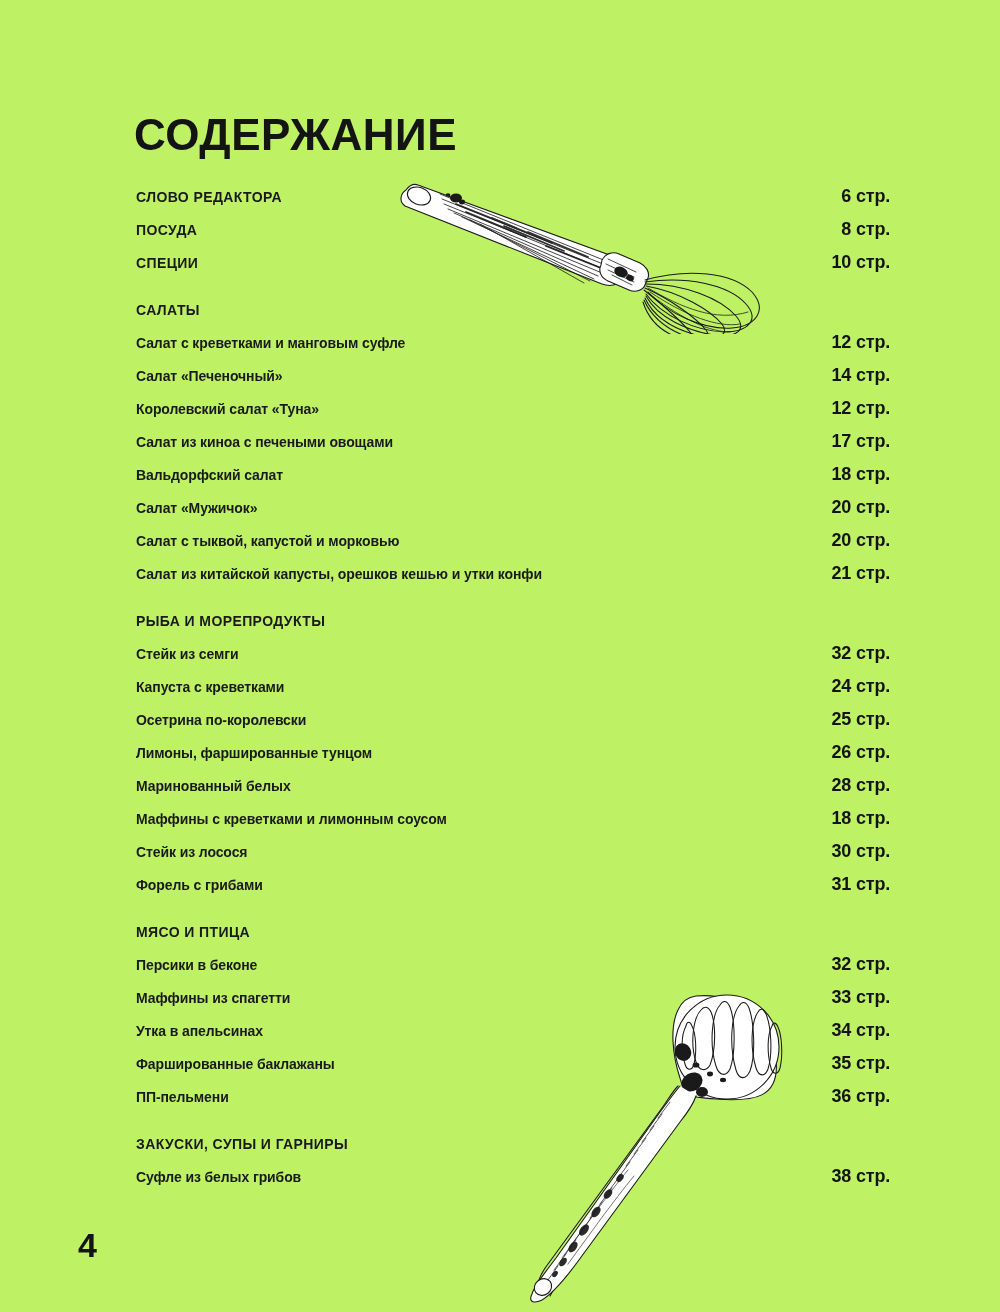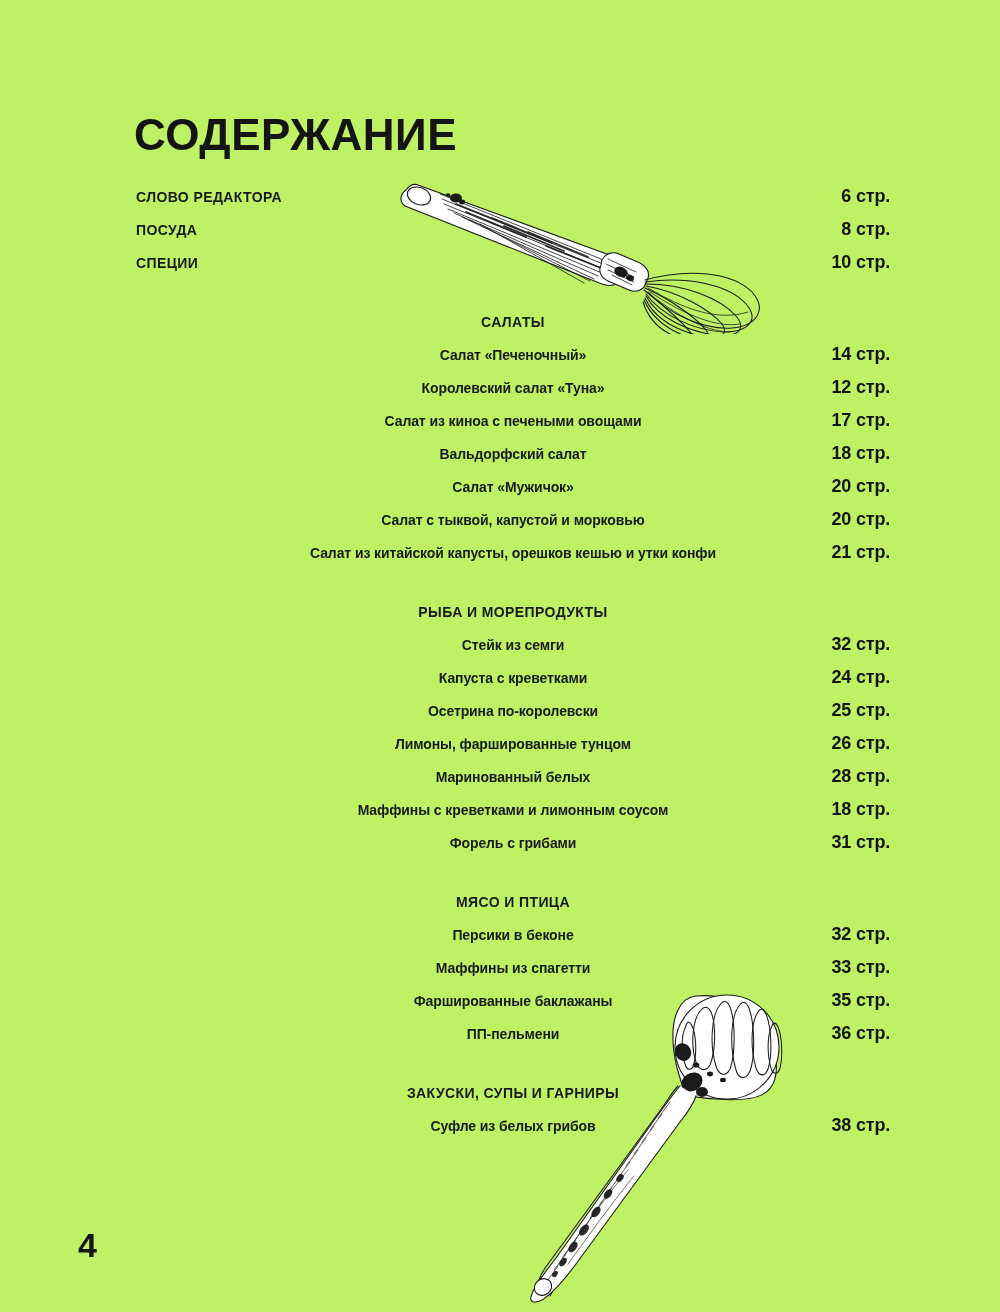--- a/index.html
+++ b/index.html
@@ -38,22 +38,21 @@
     position: absolute;
     left: 136px;
     top: 180px;
     width: 754px;
   }
 
   .toc-group {
     margin: 0;
   }
   .toc-group.gap {
-    margin-top: 26px;
-    text-align: center;
+    margin-top: 14px;
   }
 
   .toc-row {
     position: relative;
     height: 33px;
     line-height: 33px;
     white-space: nowrap;
   }
   .row-label {
     font-size: 14px;
@@ -112,42 +111,45 @@
   <div class="toc-title">СОДЕРЖАНИЕ</div>
 
   <div class="toc-body">
       <div class="toc-group">
         <div class="toc-row section"><span class="row-label">СЛОВО РЕДАКТОРА</span><span class="row-page">6 стр.</span></div>
         <div class="toc-row section"><span class="row-label">ПОСУДА</span><span class="row-page">8 стр.</span></div>
         <div class="toc-row section"><span class="row-label">СПЕЦИИ</span><span class="row-page">10 стр.</span></div>
       </div>
       <div class="toc-group gap">
         <div class="toc-row section"><span class="row-label">САЛАТЫ</span></div>
+        <div class="toc-row"><span class="row-label">Салат с креветками и манговым суфле</span><span class="row-page">12 стр.</span></div>
         <div class="toc-row"><span class="row-label">Салат «Печеночный»</span><span class="row-page">14 стр.</span></div>
         <div class="toc-row"><span class="row-label">Королевский салат «Туна»</span><span class="row-page">12 стр.</span></div>
         <div class="toc-row"><span class="row-label">Салат из киноа с печеными овощами</span><span class="row-page">17 стр.</span></div>
         <div class="toc-row"><span class="row-label">Вальдорфский салат</span><span class="row-page">18 стр.</span></div>
         <div class="toc-row"><span class="row-label">Салат «Мужичок»</span><span class="row-page">20 стр.</span></div>
         <div class="toc-row"><span class="row-label">Салат с тыквой, капустой и морковью</span><span class="row-page">20 стр.</span></div>
         <div class="toc-row"><span class="row-label">Салат из китайской капусты, орешков кешью и утки конфи</span><span class="row-page">21 стр.</span></div>
       </div>
       <div class="toc-group gap">
         <div class="toc-row section"><span class="row-label">РЫБА И МОРЕПРОДУКТЫ</span></div>
         <div class="toc-row"><span class="row-label">Стейк из семги</span><span class="row-page">32 стр.</span></div>
         <div class="toc-row"><span class="row-label">Капуста с креветками</span><span class="row-page">24 стр.</span></div>
         <div class="toc-row"><span class="row-label">Осетрина по-королевски</span><span class="row-page">25 стр.</span></div>
         <div class="toc-row"><span class="row-label">Лимоны, фаршированные тунцом</span><span class="row-page">26 стр.</span></div>
         <div class="toc-row"><span class="row-label">Маринованный белых</span><span class="row-page">28 стр.</span></div>
         <div class="toc-row"><span class="row-label">Маффины с креветками и лимонным соусом</span><span class="row-page">18 стр.</span></div>
+        <div class="toc-row"><span class="row-label">Стейк из лосося</span><span class="row-page">30 стр.</span></div>
         <div class="toc-row"><span class="row-label">Форель с грибами</span><span class="row-page">31 стр.</span></div>
       </div>
       <div class="toc-group gap">
         <div class="toc-row section"><span class="row-label">МЯСО И ПТИЦА</span></div>
         <div class="toc-row"><span class="row-label">Персики в беконе</span><span class="row-page">32 стр.</span></div>
         <div class="toc-row"><span class="row-label">Маффины из спагетти</span><span class="row-page">33 стр.</span></div>
+        <div class="toc-row"><span class="row-label">Утка в апельсинах</span><span class="row-page">34 стр.</span></div>
         <div class="toc-row"><span class="row-label">Фаршированные баклажаны</span><span class="row-page">35 стр.</span></div>
         <div class="toc-row"><span class="row-label">ПП-пельмени</span><span class="row-page">36 стр.</span></div>
       </div>
       <div class="toc-group gap">
         <div class="toc-row section"><span class="row-label">ЗАКУСКИ, СУПЫ И ГАРНИРЫ</span></div>
         <div class="toc-row"><span class="row-label">Суфле из белых грибов</span><span class="row-page">38 стр.</span></div>
       </div>
     </div>
 
   <div class="folio">4</div>

